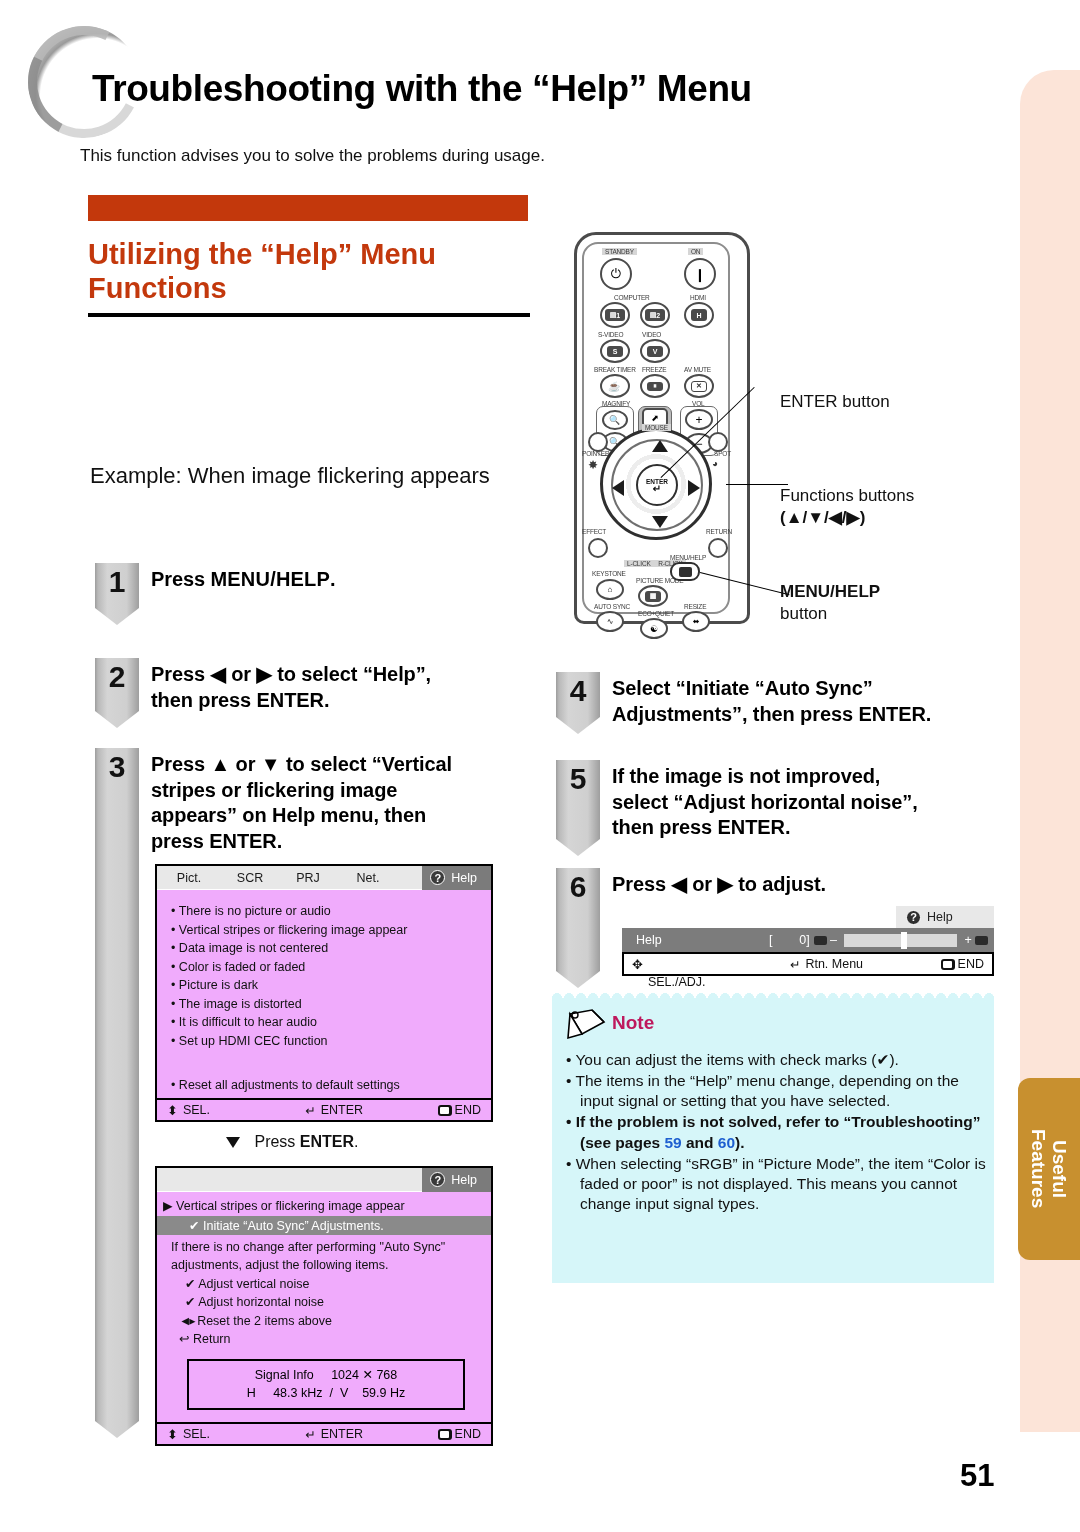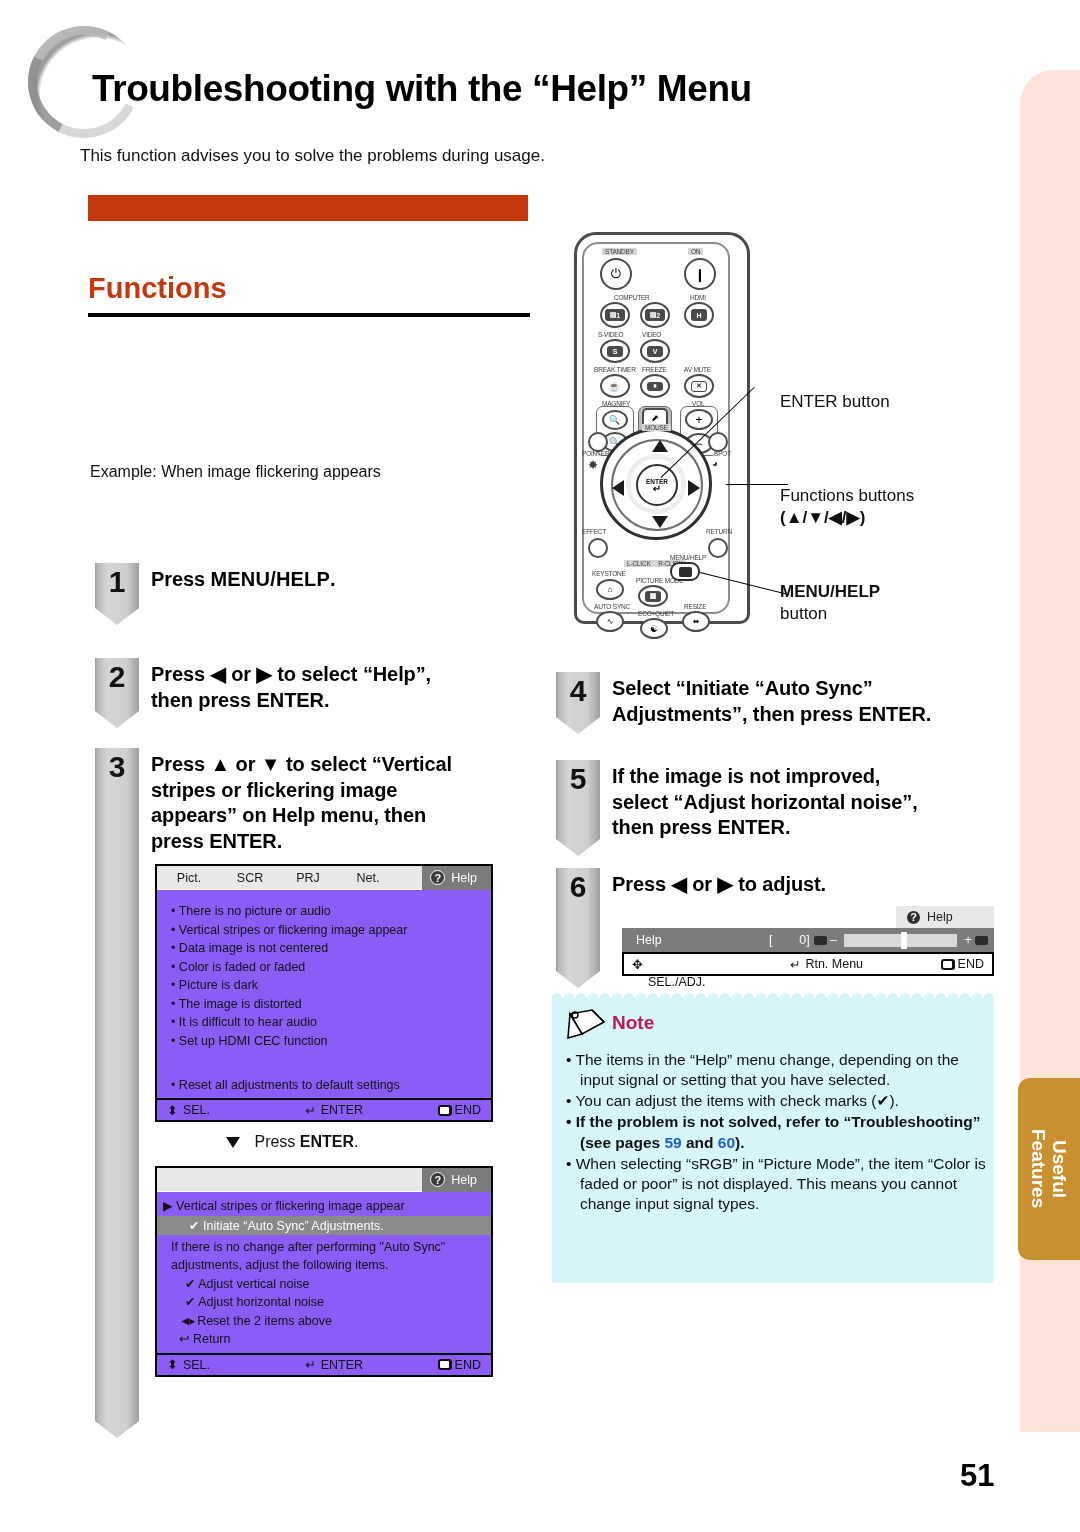--- a/index.html
+++ b/index.html
@@ -46,21 +46,21 @@
     position:absolute; left:88px; top:238px; width:450px;
     font-size:29px; font-weight:bold; color:#c3380c; line-height:1.16;
   }
   .section-rule{
     position:absolute; left:88px; top:313px; width:442px; height:4px;
     background:#000; border-top:1px solid #000;
   }
 
   
   .example-line{
-    position:absolute; left:90px; top:463px; font-size:16px; color:#111;
+    position:absolute; left:90px; top:463px; font-size:22px; color:#111;
   }
   .example-body{
     position:absolute; left:90px; top:494px; width:430px;
     font-size:17.5px; color:#111; line-height:1.35;
   }
 
   
   .step{ position:absolute; }
   .banner{
     position:absolute; left:0; top:0; width:44px;
@@ -73,21 +73,21 @@
     font-size:30px; font-weight:bold; color:#121212;
     font-family:"Liberation Sans", sans-serif;
   }
   .step-text{
     position:absolute; left:56px; top:4px; font-size:20px; font-weight:bold;
     color:#000; line-height:1.28; letter-spacing:-.1px;
   }
 
   
   .osd{
-    position:absolute; background:#8b5cf6; border:2px solid #000;
+    position:absolute; background:#f0abfc; border:2px solid #000;
   }
   .osd-tabs{
     display:flex; align-items:center; height:24px;
     background:#e8e8e8; border-bottom:1px solid #fff;
   }
   .osd-tab{
     font-size:12.5px; color:#1a1a1a; text-align:center;
   }
   .osd-tab.help{
     margin-left:auto; background:#7b7b7b; color:#fff; height:24px;
@@ -248,21 +248,21 @@
 <div id="page">
 
   <div class="pink-strip"></div>
   <div class="corner-arc"></div>
 
   <div class="page-title">Troubleshooting with the “Help” Menu</div>
   <div class="intro">This function advises you to solve the problems during usage.</div>
 
   <div class="orange-bar"></div>
   <div class="section-title">
-    <br>
+    <span>Utilizing the “Help” Menu</span><br>
     <span>Functions</span>
   </div>
   <div class="section-rule"></div>
 
   <div class="example-line">Example: When image flickering appears</div>
 
   <div class="step" style="left:95px; top:563px; width:430px;">
     <div class="banner" style="height:62px;"></div>
     <div class="banner-num">1</div>
     <div class="step-text" style="width:370px;">Press <b style="font-weight:bold;letter-spacing:.2px;">MENU/HELP</b>.</div>
@@ -351,20 +351,36 @@
       </div>
       <div class="osd-item" style="padding-left:8px;">
         <span style="letter-spacing:-2px;">◄▸</span>
         <span>Reset the 2 items above</span>
       </div>
       <div class="osd-item" style="padding-left:8px;">
         <span>↩</span>
         <span>Return</span>
       </div>
 
+      <div class="sig-box">
+        <div>
+          <span>Signal Info</span>
+          &nbsp;&nbsp;&nbsp;
+          <span>1024 ✕ 768</span>
+        </div>
+        <div>
+          <span>H</span>
+          &nbsp;&nbsp;&nbsp;
+          <span>48.3  kHz</span>
+          &nbsp;<span>/</span>&nbsp;
+          <span>V</span>
+          &nbsp;&nbsp;
+          <span>59.9  Hz</span>
+        </div>
+      </div>
     </div>
     <div class="osd-foot">
       <div class="f1">
         <span style="font-size:13px;">⬍</span>
         <span>SEL.</span>
       </div>
       <div class="f2">
         <span>↵</span>
         <span>ENTER</span>
       </div>
@@ -551,22 +567,22 @@
   <div class="note-box">
     <div class="note-scallop"></div>
     <svg class="pencil" viewBox="0 0 42 32">
       <path d="M4 6 L26 2 L38 14 L16 26 Z" fill="#ffffff" stroke="#000" stroke-width="1.6"></path>
       <path d="M4 6 L16 26 L2 30 Z" fill="#ffffff" stroke="#000" stroke-width="1.6"></path>
       <circle cx="9" cy="7" r="3" fill="none" stroke="#000" stroke-width="1.4"></circle>
       <path d="M26 2 L38 14" stroke="#000" stroke-width="1.4"></path>
     </svg>
     <div class="note-title">Note</div>
     <div class="note-list">
+      <div class="note-li">• <span>You can adjust the items with check marks (✔).</span></div>
       <div class="note-li">• <span>The items in the “Help” menu change, depending on the input signal or setting that you have selected.</span></div>
-      <div class="note-li">• <span>You can adjust the items with check marks (✔).</span></div>
       <div class="note-li bold">• If the problem is not solved, refer to “Troubleshooting” (see pages <span class="pgref">59</span> and <span class="pgref">60</span>).</div>
       <div class="note-li">• <span>When selecting “sRGB” in “Picture Mode”, the item “Color is faded or poor” is not displayed. This means you cannot change input signal types.</span></div>
     </div>
   </div>
 
   <div class="side-tab">
     <span><span>Useful</span><br><span>Features</span></span>
   </div>
   <div class="page-num">51</div>
 

